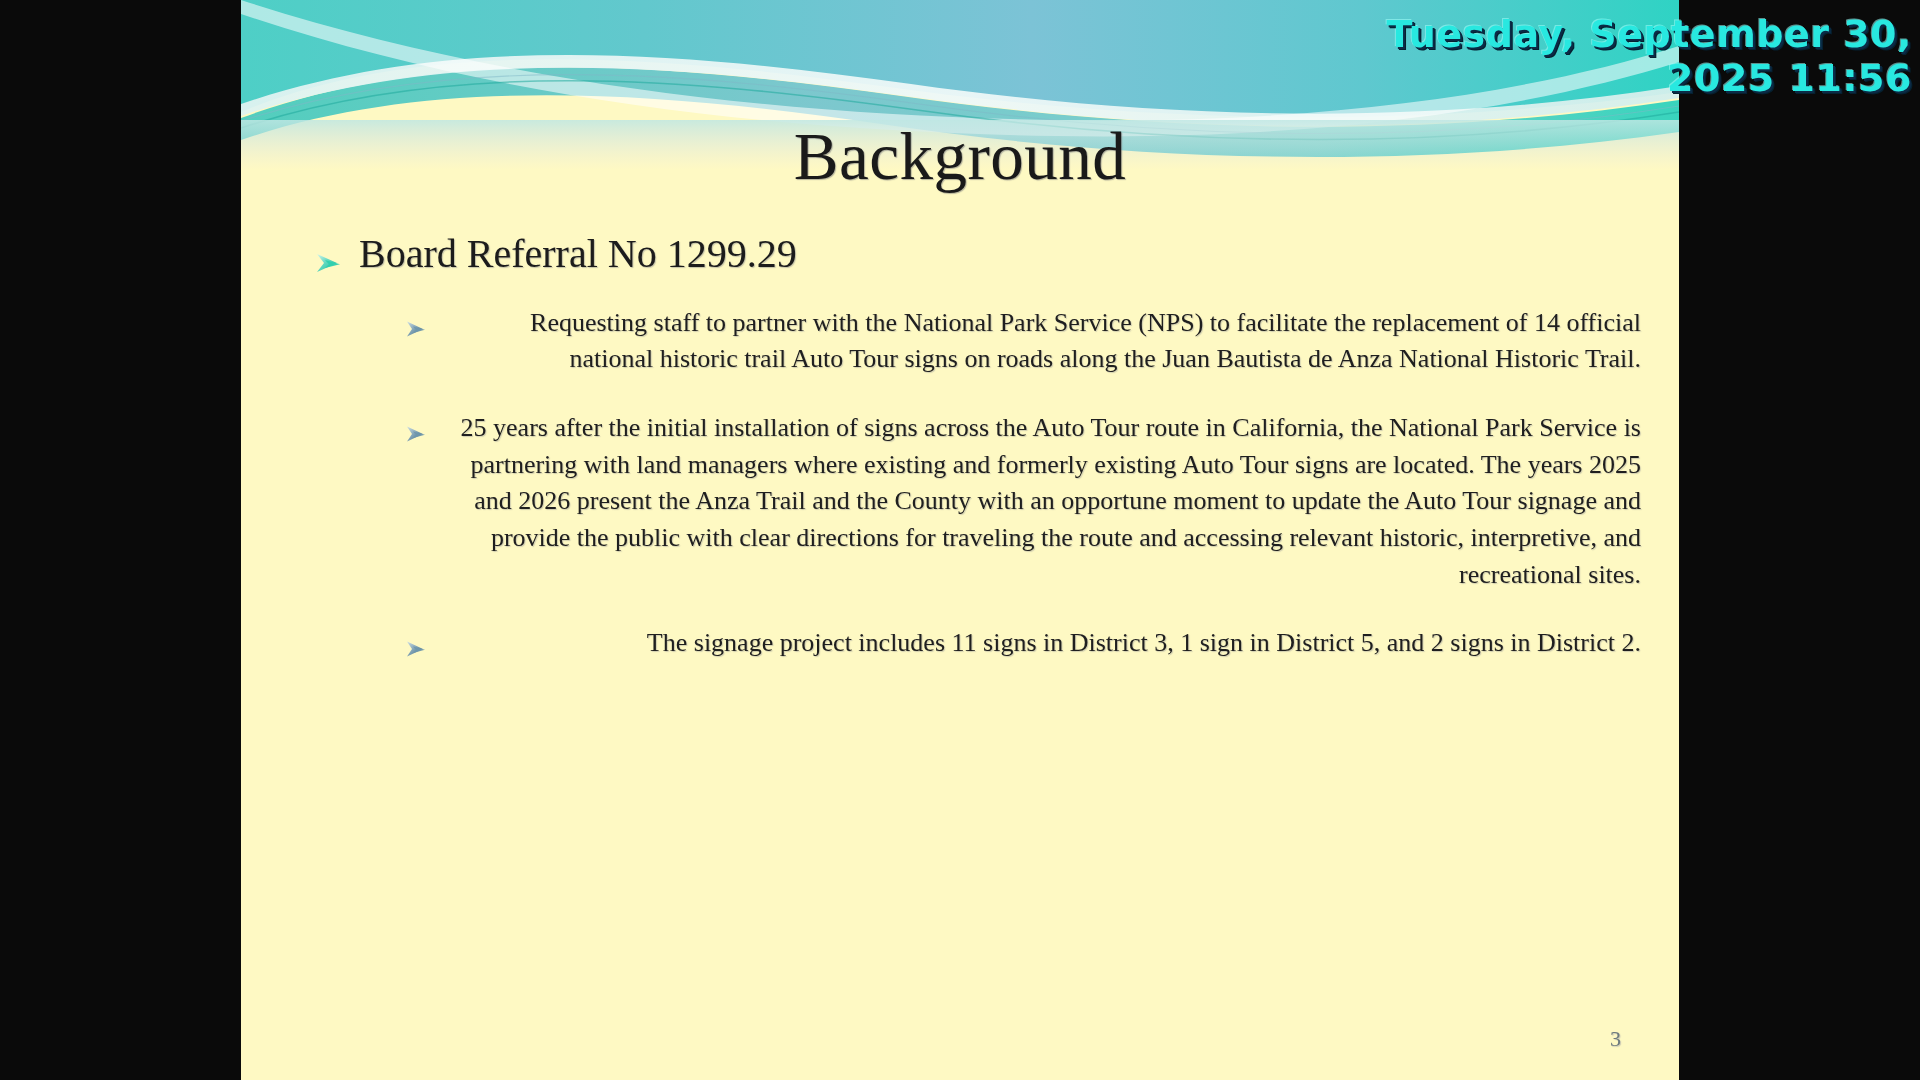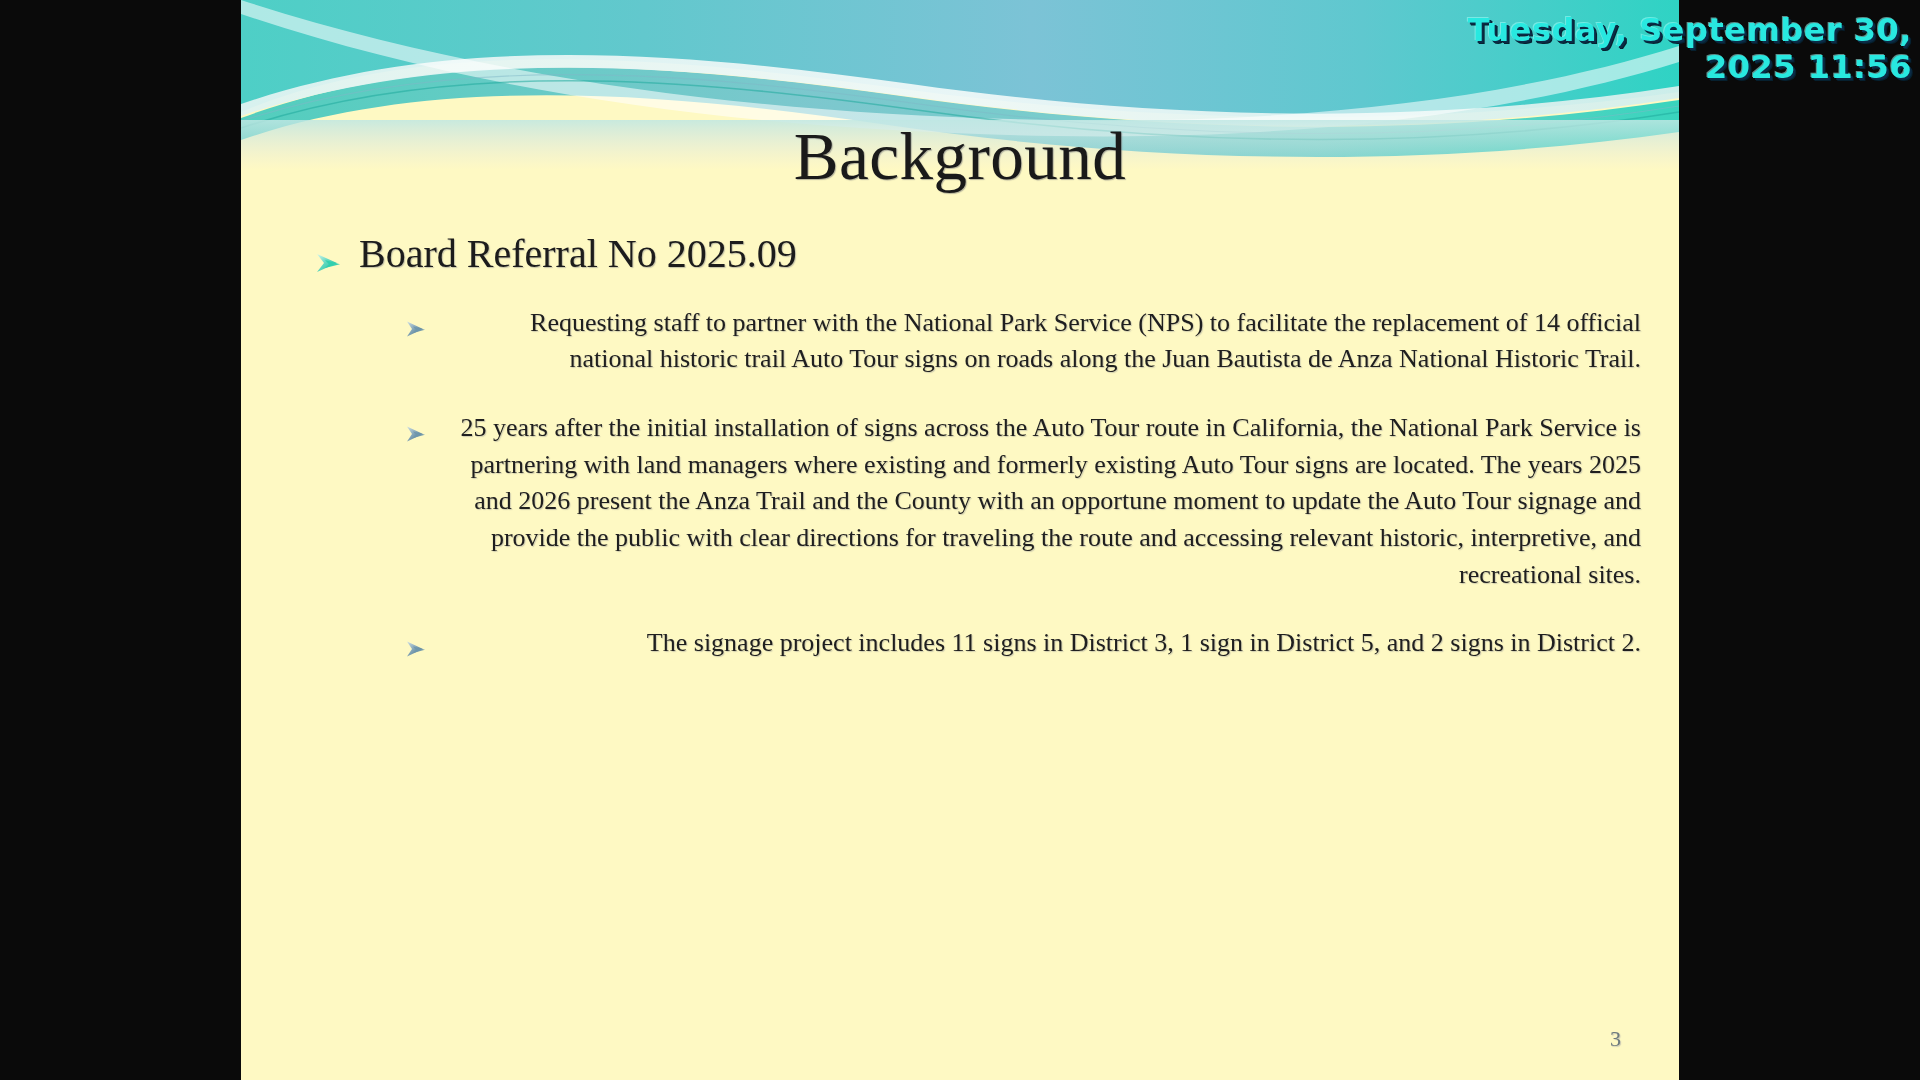--- a/index.html
+++ b/index.html
@@ -124,21 +124,21 @@
   }
 
   
   #timestamp-overlay {
     position: absolute;
     right: 8px;
     top: 12px;
     width: 640px;
     text-align: right;
     font-family: "DejaVu Sans", "Liberation Sans", sans-serif;
-    font-size: 32px;
+    font-size: 38px;
     font-weight: bold;
     line-height: 1.16;
     color: #28e8e0;
     letter-spacing: 0.5px;
     text-shadow:
        2px 2px 0 #0b2b46,
        3px 3px 0 #06202f,
       -1px -1px 0 rgba(160,255,250,0.55);
     white-space: pre-line;
     z-index: 40;
@@ -207,21 +207,21 @@
               <linearGradient id="abT" x1="0" y1="0" x2="1" y2="1">
                 <stop offset="0%" stop-color="#d7f5ee"></stop>
                 <stop offset="45%" stop-color="#5fd8bf"></stop>
                 <stop offset="100%" stop-color="#17b896"></stop>
               </linearGradient>
             </defs>
             <path d="M2,3 L22,12 L2,21 L9,12 Z" fill="url(#abT)"></path>
             <path d="M10,9 L25,13.2 L10,17 L14,13.2 Z" fill="#2fcfae" opacity="0.95"></path>
           </svg>
         </span>
-        <span>Board Referral No 2025.09</span>
+        <span>Board Referral No 1299.29</span>
       </div>
 
       <div class="sublist indent-l2">
 
         <div class="bullet-l2">
           <span class="arrow-l2">
             <svg viewBox="0 0 24 21" xmlns="http://www.w3.org/2000/svg" width="24" height="21">
               <defs>
                 <linearGradient id="abB1" x1="0" y1="0" x2="1" y2="1">
                   <stop offset="0%" stop-color="#cfe0e6"></stop>

